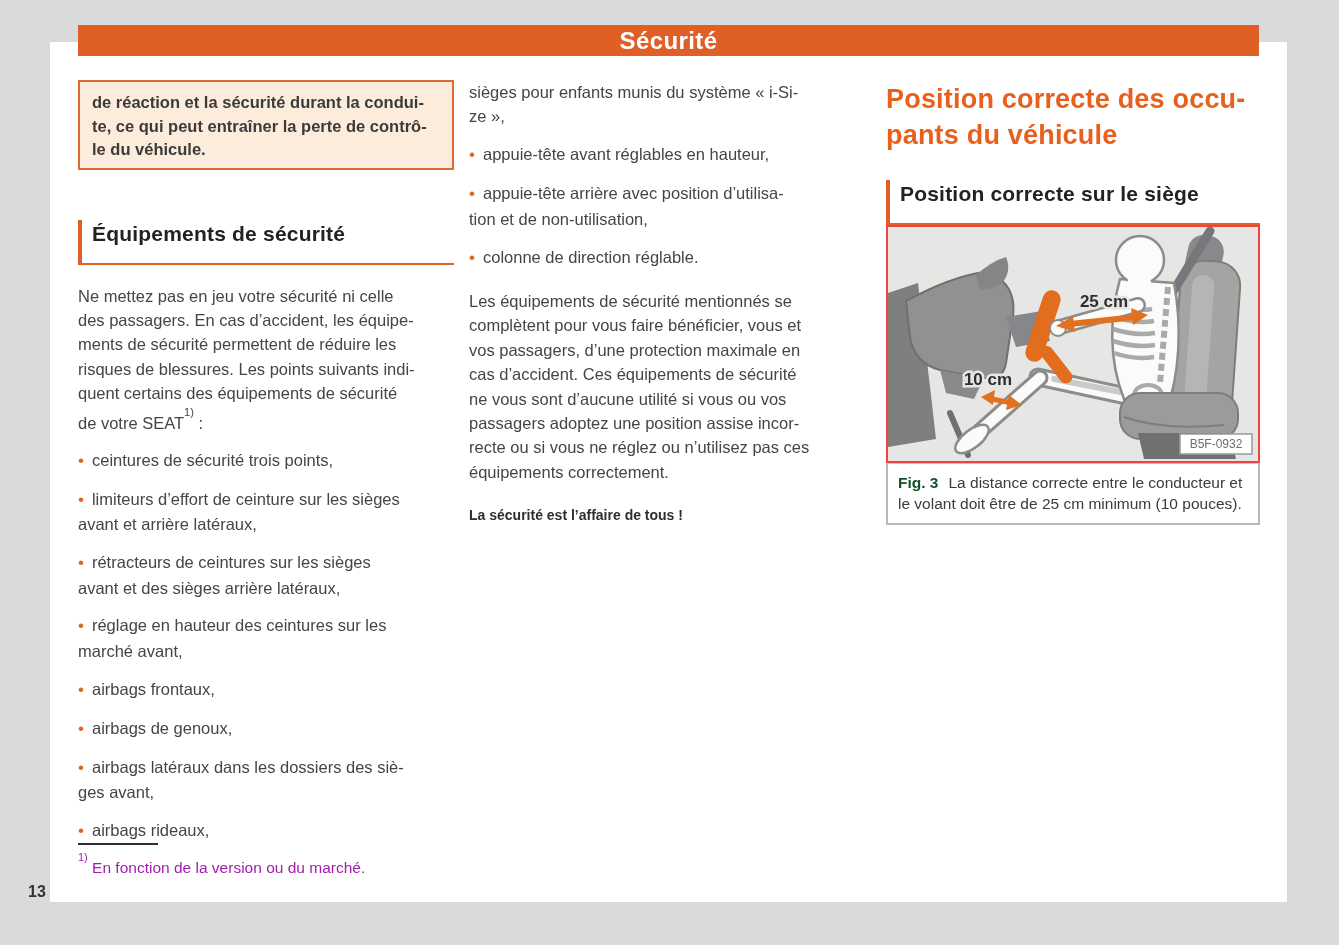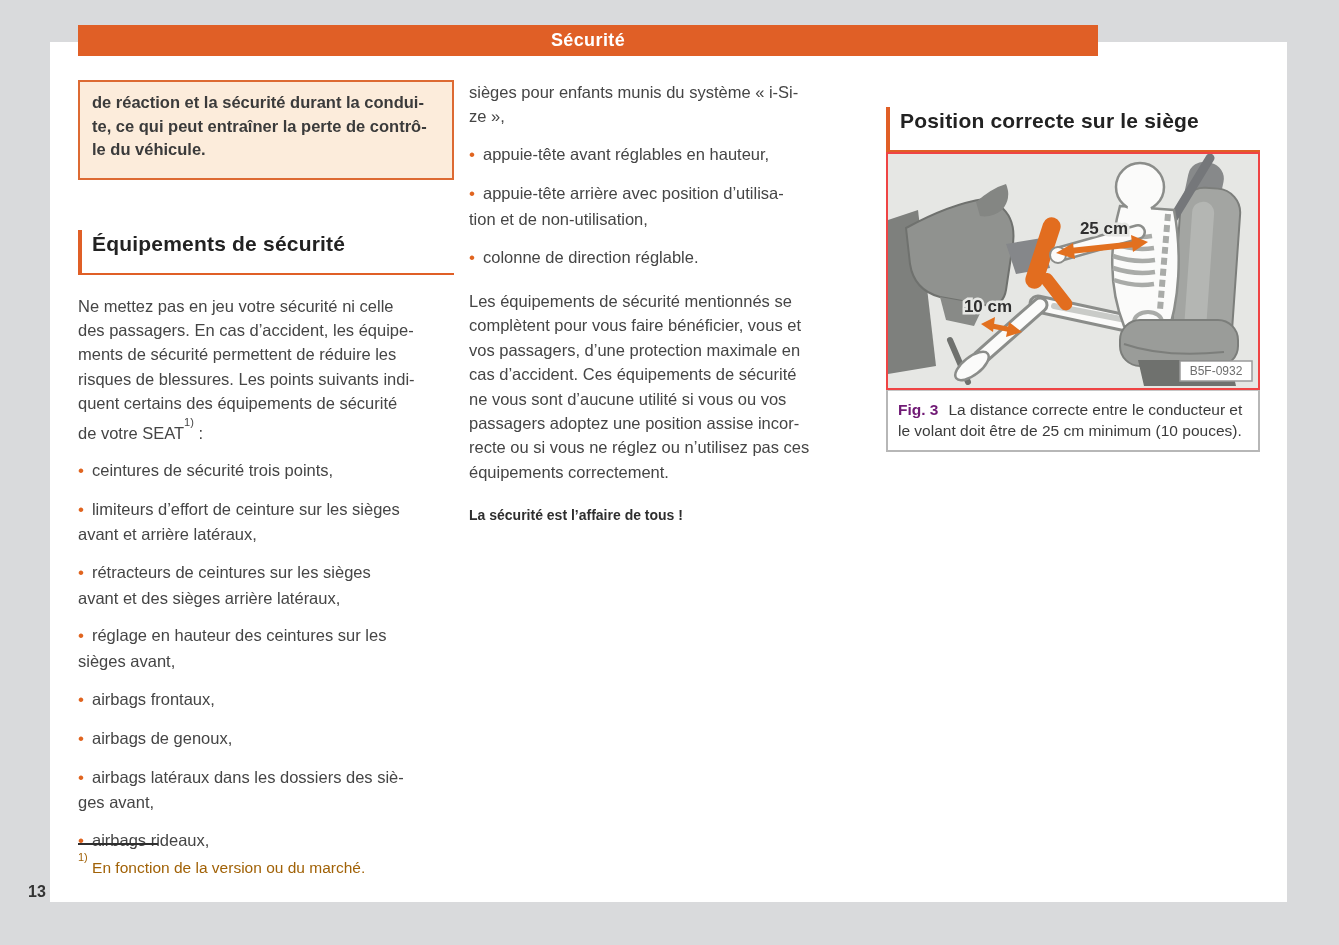--- a/index.html
+++ b/index.html
@@ -8,35 +8,35 @@
     position:relative; width:1339px; height:945px; overflow:hidden;
     background:#d9dadc;
     font-family:"Liberation Sans", sans-serif;
     color:#454545;
   }
   .page {
     position:absolute; left:50px; top:42px; width:1237px; height:860px;
     background:#ffffff;
   }
   .header-bar {
-    position:absolute; left:78px; top:25px; width:1020px; height:31px;
+    position:absolute; left:78px; top:25px; width:1181px; height:31px;
     background:#e05f26; color:#ffffff;
     display:flex; align-items:center; justify-content:center;
-    font-size:18px; font-weight:bold; letter-spacing:.4px;
+    font-size:24px; font-weight:bold; letter-spacing:.4px;
   }
   .col { position:absolute; top:80px; font-size:16.5px; line-height:24.4px; }
   .col1 { left:78px;  width:376px; }
   .col2 { left:469px; width:380px; }
   .col3 { left:886px; width:374px; }
   .pre { white-space:pre; }
 
   
   .warning-box {
     border:2px solid #dd6a33; background:#fcecdb;
-    padding:9px 12px 16px 12px;
+    padding:9px 12px 6px 12px;
     font-weight:bold; color:#3b3b3b; font-size:16.5px; line-height:23.5px;
   }
 
   
   .section-heading {
     border-left:4px solid #e05f26;
     border-bottom:2px solid #e05f26;
     padding:1px 0 17px 10px;
     font-size:21px; line-height:25px; font-weight:bold; color:#222222;
     letter-spacing:.2px;
@@ -63,24 +63,24 @@
   }
   .figure-box {
     width:374px; height:238px;
     background:#e6e7e4; border:2px solid #ef4444;text-align:center;
   }
   .caption-box {
     border:2px solid #b7b7b7; border-top:1px solid #c6c6c6;
     padding:8px 10px 9px 10px;
     font-size:15.5px; line-height:21px; color:#3b3b3b;
   }
-  .fig-label { color:#701a75; font-weight:bold; margin-right:10px; }
-
-  
-  .footnote { position:absolute; left:78px; top:843px; width:380px; font-size:15.5px; color:#a16207; }
+  .fig-label { color:#14532d; font-weight:bold; margin-right:10px; }
+
+  
+  .footnote { position:absolute; left:78px; top:843px; width:380px; font-size:15.5px; color:#a21caf; }
   .footnote-rule { width:80px; border-top:2px solid #2e2e2e; margin-bottom:12px; }
   .page-number { position:absolute; left:28px; top:883px; font-size:16px; font-weight:bold; color:#333333; }
 
   svg text { font-family:"Liberation Sans", sans-serif; }
   .dim-label { font-weight:bold; font-size:17px; fill:#2f2f2f; paint-order:stroke; stroke:#e6e7e4; stroke-width:5px; }
   .code-label { font-size:12px; fill:#6e6e6e; }
 </style>
 </head>
 <body>
 
@@ -107,21 +107,21 @@
 quent certains des équipements de sécurité
 de votre SEAT</span><sup class="fn">1)</sup><span> :</span></p>
 
     <div class="bullets">
       <p class="bullet"><span class="dot">•</span><span class="pre">ceintures de sécurité trois points,</span></p>
       <p class="bullet"><span class="dot">•</span><span class="pre">limiteurs d’effort de ceinture sur les sièges
 avant et arrière latéraux,</span></p>
       <p class="bullet"><span class="dot">•</span><span class="pre">rétracteurs de ceintures sur les sièges
 avant et des sièges arrière latéraux,</span></p>
       <p class="bullet"><span class="dot">•</span><span class="pre">réglage en hauteur des ceintures sur les
-sièges avant,</span></p>
+marché avant,</span></p>
       <p class="bullet"><span class="dot">•</span><span class="pre">airbags frontaux,</span></p>
       <p class="bullet"><span class="dot">•</span><span class="pre">airbags de genoux,</span></p>
       <p class="bullet"><span class="dot">•</span><span class="pre">airbags latéraux dans les dossiers des siè-
 ges avant,</span></p>
       <p class="bullet"><span class="dot">•</span><span class="pre">airbags rideaux,</span></p>
     </div>
   </div>
 
   <div class="col col2">
     <p class="continuation pre">sièges pour enfants munis du système « i-Si-
@@ -137,20 +137,22 @@
 vos passagers, d’une protection maximale en
 cas d’accident. Ces équipements de sécurité
 ne vous sont d’aucune utilité si vous ou vos
 passagers adoptez une position assise incor-
 recte ou si vous ne réglez ou n’utilisez pas ces
 équipements correctement.</p>
     <p class="bold-line">La sécurité est l’affaire de tous !</p>
   </div>
 
   <div class="col col3">
+    <h1 class="main-title pre">Position correcte des occu-
+pants du véhicule</h1>
     <h2 class="section-heading">Position correcte sur le siège</h2>
 
     <div class="figure-box">
       <svg width="370" height="234" viewBox="0 0 370 234">
 
         <rect x="0" y="0" width="370" height="234" fill="#e6e7e4"></rect>
 
         <rect x="298" y="8" width="36" height="50" rx="16" fill="#87898a" transform="rotate(12 316 33)"></rect>
         <rect x="288" y="34" width="60" height="168" rx="24" fill="#a3a5a2" stroke="#7c7e7b" stroke-width="2" transform="rotate(4 318 118)"></rect>
         <rect x="300" y="48" width="22" height="140" rx="11" fill="#b4b6b3" transform="rotate(4 318 118)"></rect>

